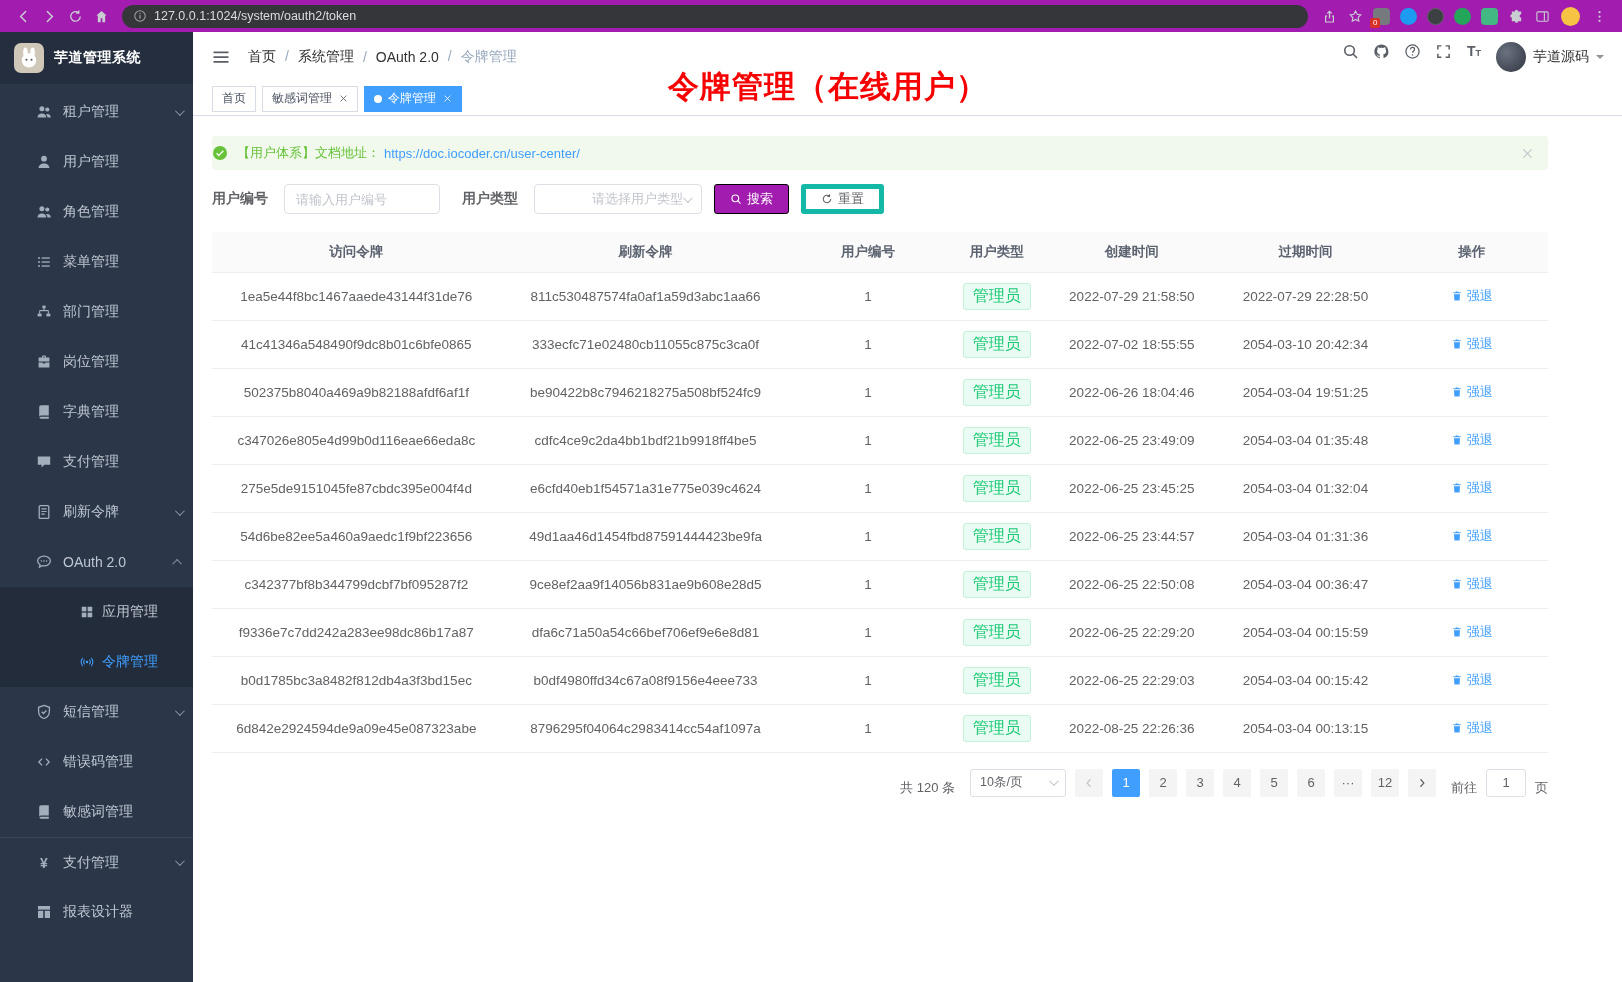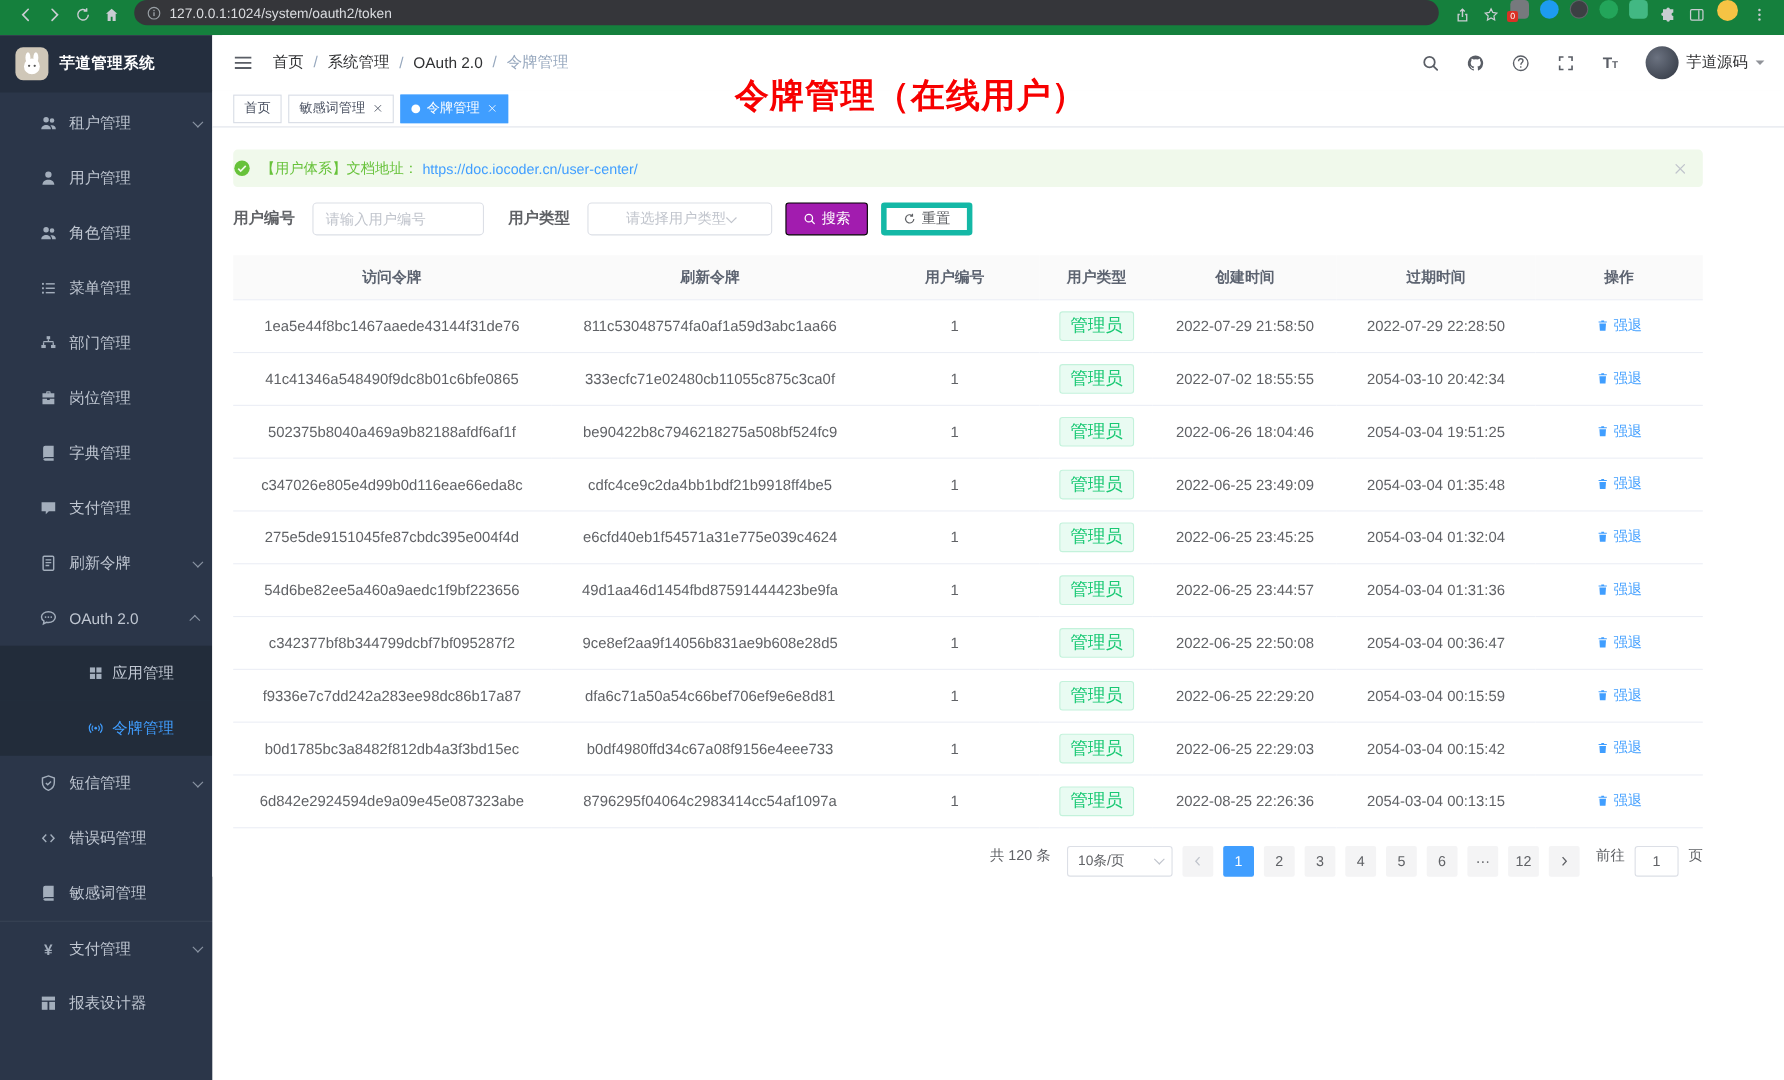--- a/index.html
+++ b/index.html
@@ -1,21 +1,21 @@
 <!DOCTYPE html>
 <html><head>
 <meta charset="utf-8">
 <style>
   *{margin:0;padding:0;box-sizing:border-box}
   html,body{width:1622px;height:982px;overflow:hidden}
   body{font-family:"Liberation Sans","DejaVu Sans",sans-serif;background:#fff;position:relative;color:#303133}
   svg{display:block}
 
   
-  .browser{height:32px;background:#15803d;display:flex;align-items:flex-start;padding:0 10px;color:#c9cdd2}
+  .browser{height:32px;background:#a21caf;display:flex;align-items:center;padding:0 10px;color:#c9cdd2}
   .bi{width:26px;height:26px;display:flex;align-items:center;justify-content:center;border-radius:50%;cursor:pointer;flex:0 0 auto}
   .bi svg{width:15px;height:15px}
   .urlbar{flex:1;height:23px;background:#35363a;border-radius:12px;display:flex;align-items:center;padding:0 11px;margin:0 8px;color:#dadce0;font-size:12.5px;cursor:text}
   .urlbar .ui{width:14px;height:14px;margin-right:7px;color:#9aa0a6}
   .urlbar .ui svg{width:14px;height:14px}
   .ext{width:17px;height:17px;border-radius:50%;margin:0 5px;position:relative;cursor:pointer;flex:0 0 auto}
   .ext-badge{border-radius:4px;background:#76797d}
   .ext .badge{position:absolute;left:-3px;bottom:-3px;background:#d93025;color:#fff;font-size:8px;line-height:1;padding:1px 3px;border-radius:2px;font-style:normal}
   .dotblue{background:#1d9bf0}.dotdark{background:#3c4043;border:1px solid #5f6368}
   .dotgreen{background:#23a55a}.dotvue{background:#42b883;border-radius:4px}
@@ -43,21 +43,21 @@
   .chev.up{transform:rotate(-135deg) translateY(-2px)}
 
   
   .navbar{height:50px;display:flex;align-items:center;padding:0 18px;background:#fff;position:relative}
   .hamb{width:20px;height:20px;color:#5a5e66;margin-right:17px;cursor:pointer}
   .hamb svg{width:20px;height:20px}
   .crumbs{display:flex;align-items:center;font-size:14px}
   .crumb{color:#303133;cursor:pointer}
   .crumb.current{color:#97a8be;cursor:default}
   .crumb + .crumb::before{content:"/";margin:0 9px;color:#97a8be;font-weight:400}
-  .tools{margin-left:auto;display:flex;align-items:center;gap:23px;color:#5a5e66}
+  .tools{margin-left:auto;display:flex;gap:13px;color:#5a5e66}
   .tool{width:18px;height:18px;cursor:pointer;display:flex;align-items:center;justify-content:center}
   .tool svg{width:17px;height:17px}
   .userbox{display:flex;align-items:center;gap:7px;cursor:pointer}
   .avatar{width:30px;height:30px;border-radius:50%;background:radial-gradient(circle at 35% 35%,#6b7280,#2f3540)}
   .uname{font-size:14px;color:#303133}
   .dcaret{width:0;height:0;border:4px solid transparent;border-top-color:#909399;margin-top:4px}
 
   
   .tags{height:34px;display:flex;align-items:center;padding-left:19px;gap:6px;background:#fff;border-bottom:1px solid #d8dce5;box-shadow:0 1px 3px rgba(0,0,0,.05)}
   .tag{height:26px;display:inline-flex;align-items:center;padding:0 9px;border:1px solid #d8dce5;background:#fff;font-size:12px;color:#495060;gap:6px;cursor:pointer;white-space:nowrap}
@@ -75,37 +75,37 @@
   .atext{color:#67c23a}
   .alink{color:#409eff;margin-left:4px;text-decoration:none;cursor:pointer}
   .aclose{position:absolute;right:14px;width:13px;height:13px;color:#c0c4cc;cursor:pointer}
   .aclose svg{width:13px;height:13px}
 
   .filter{display:flex;align-items:center;margin-top:14px;font-size:14px}
   .flabel{font-weight:700;color:#606266;margin-right:16px}
   .lab2{margin-left:22px}
   .finput{width:156px;height:30px;border:1px solid #dcdfe6;border-radius:4px;padding:0 11px;font-size:13px;color:#606266;outline:none;font-family:inherit}
   .finput::placeholder{color:#c0c4cc}
-  .fselect{width:168px;height:30px;border:1px solid #dcdfe6;border-radius:4px;display:flex;align-items:center;justify-content:center;padding:0 11px;color:#c0c4cc;font-size:13px;cursor:pointer;background:#fff}
+  .fselect{width:168px;height:30px;border:1px solid #dcdfe6;border-radius:4px;display:flex;align-items:center;justify-content:flex-end;padding:0 11px;color:#c0c4cc;font-size:13px;cursor:pointer;background:#fff}
   .selcaret{width:7px;height:7px;border-right:1.3px solid #c0c4cc;border-bottom:1.3px solid #c0c4cc;transform:rotate(45deg) translateY(-2px)}
   .btn{height:30px;display:inline-flex;align-items:center;gap:5px;border-radius:3px;font-size:13px;padding:0 15px;cursor:pointer;margin-left:12px;font-family:inherit}
   .btn .bicon2{width:12px;height:12px;display:flex}
   .btn .bicon2 svg{width:12px;height:12px}
   .btn.primary{background:#a21caf;border:1px solid #000000;color:#fff}
   .btn.plain{background:#fff;border:5px solid #14b8a6;color:#606266}
 
   table{width:100%;border-collapse:collapse;margin-top:18px;table-layout:fixed;font-size:13.5px;color:#606266}
   thead th{height:40px;font-weight:700;color:#5c6370;background:#fafafa;border-bottom:1px solid #ebeef5;text-align:center;font-size:13.5px}
   tbody td{height:48px;border-bottom:1px solid #ebeef5;text-align:center;overflow:hidden;white-space:nowrap}
   .tagx{display:inline-block;padding:2px 9px;font-size:16px;border-radius:3px;background:#e9fbf2;border:1px solid #c3f2db;color:#18c873}
   .act{color:#409eff;cursor:pointer;display:inline-flex;align-items:center;gap:4px;font-size:13px}
   .act .ticon{width:12px;height:12px;display:flex}
   .act .ticon svg{width:12px;height:12px}
 
-  .pagebar{display:flex;align-items:flex-start;justify-content:flex-end;margin-top:16px;font-size:13px;color:#606266;gap:9px}
+  .pagebar{display:flex;align-items:flex-end;justify-content:flex-end;margin-top:16px;font-size:13px;color:#606266;gap:9px}
   .ptotal{margin-right:6px;color:#606266}
   .psize{width:96px;height:28px;border:1px solid #dcdfe6;border-radius:3px;display:flex;align-items:center;justify-content:space-between;padding:0 9px;font-size:12.5px;color:#606266;cursor:pointer;background:#fff}
   .pbtn{min-width:28px;height:28px;background:#f4f4f5;border-radius:2px;display:inline-flex;align-items:center;justify-content:center;color:#606266;cursor:pointer;padding:0 5px;font-size:13px}
   .pbtn svg{width:12px;height:12px}
   .pbtn.active{background:#409eff;color:#fff}
   .pbtn.disabled{color:#c0c4cc;cursor:default}
   .pgoto{margin-left:6px}
   .pinput{width:40px;height:28px;border:1px solid #dcdfe6;border-radius:3px;text-align:center;font-size:13px;color:#606266;outline:none;font-family:inherit}
 
   .annotation{position:absolute;left:668px;top:66px;font-size:31px;font-weight:700;color:#f70000;white-space:nowrap;z-index:50;letter-spacing:1px}

